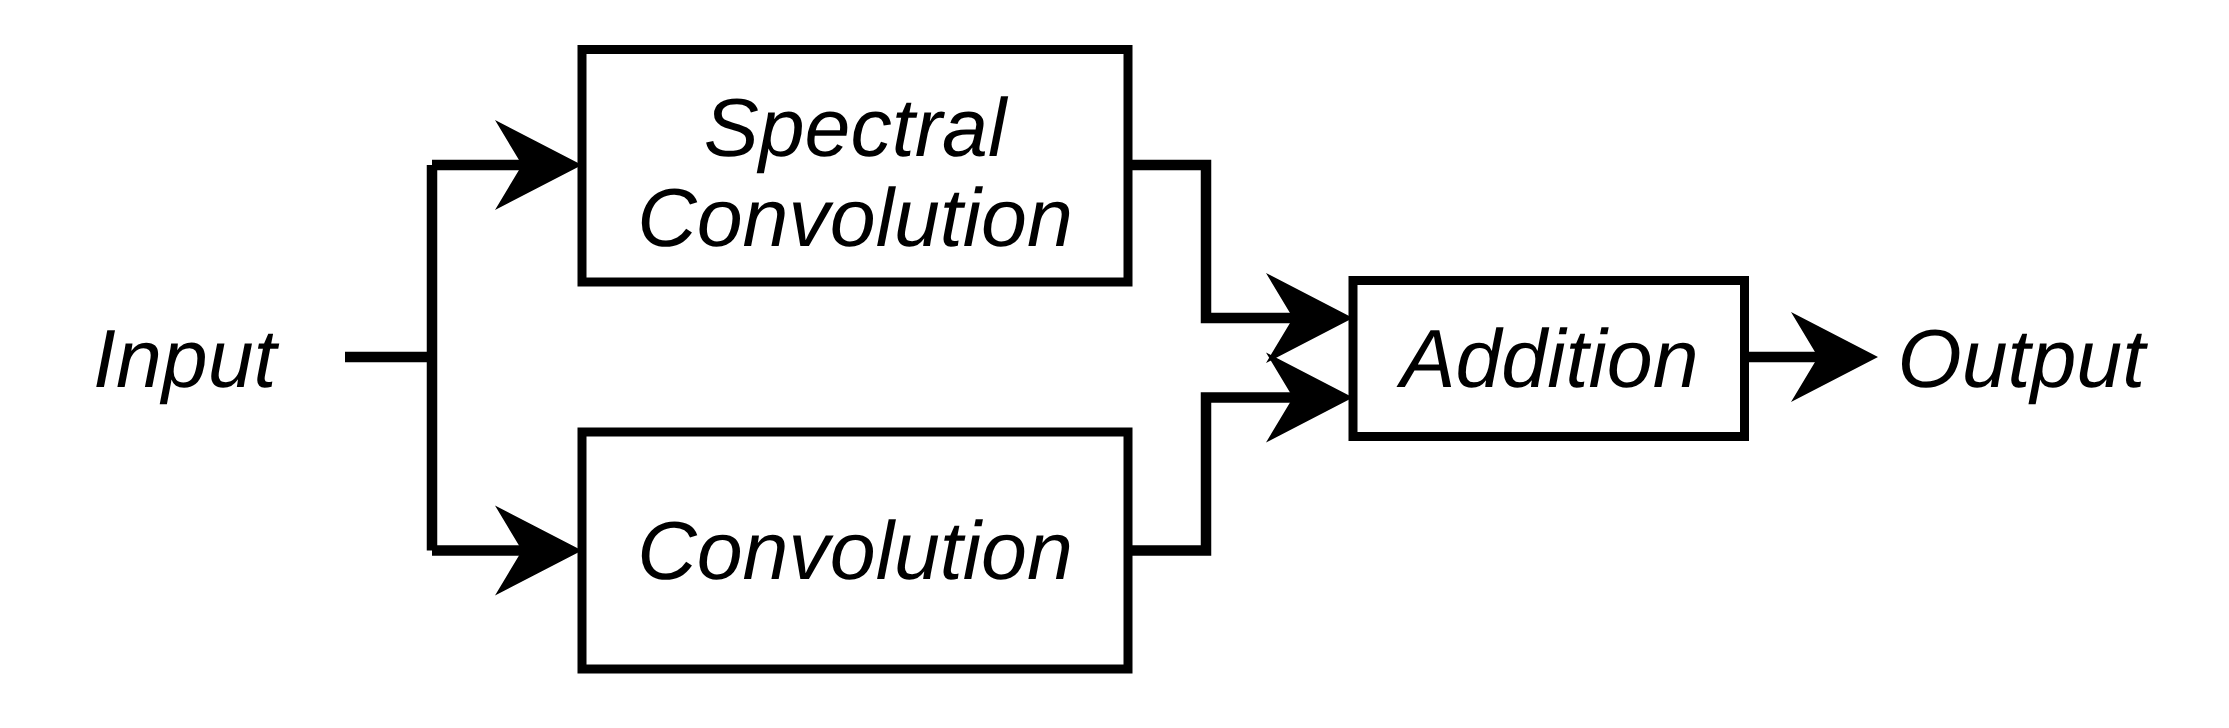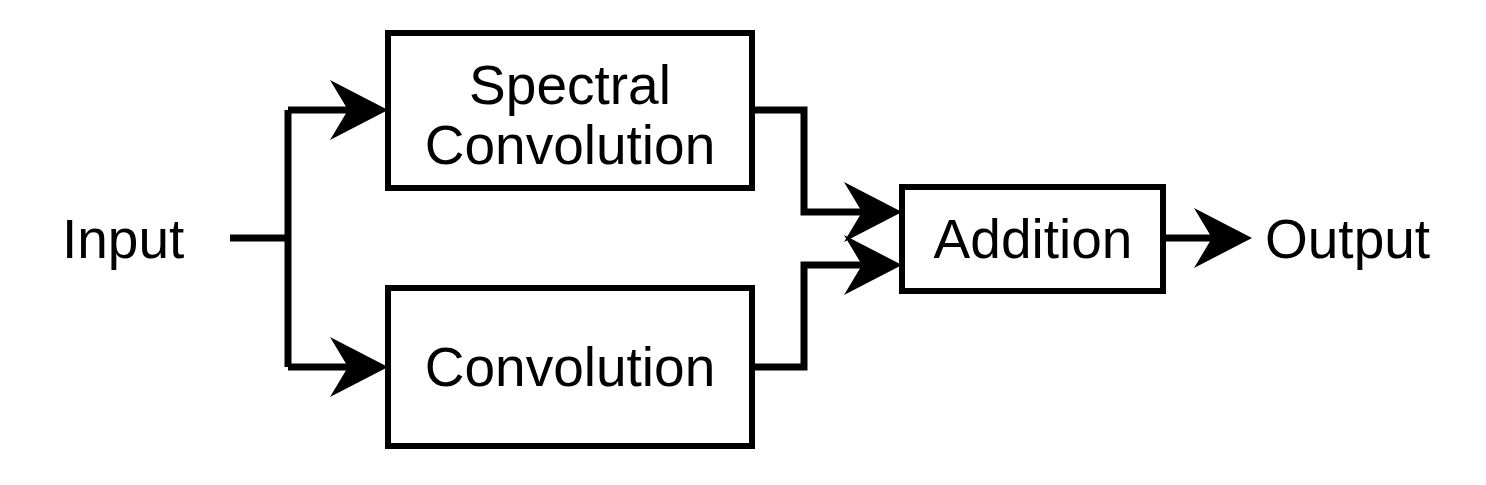--- a/index.html
+++ b/index.html
@@ -12,20 +12,21 @@
     width: 1486px;
     height: 485px;
     overflow: hidden;
     font-family: "Liberation Sans", sans-serif;
   }
   #diagram-root {
     position: relative;
     width: 1486px;
     height: 485px;
     background: #ffffff;
+    font-style: italic;
   }
   svg#block-diagram {
     display: block;
     width: 1486px;
     height: 485px;
   }
   .block-rect {
     fill: #ffffff;
     stroke: #000000;
     stroke-width: 6;

